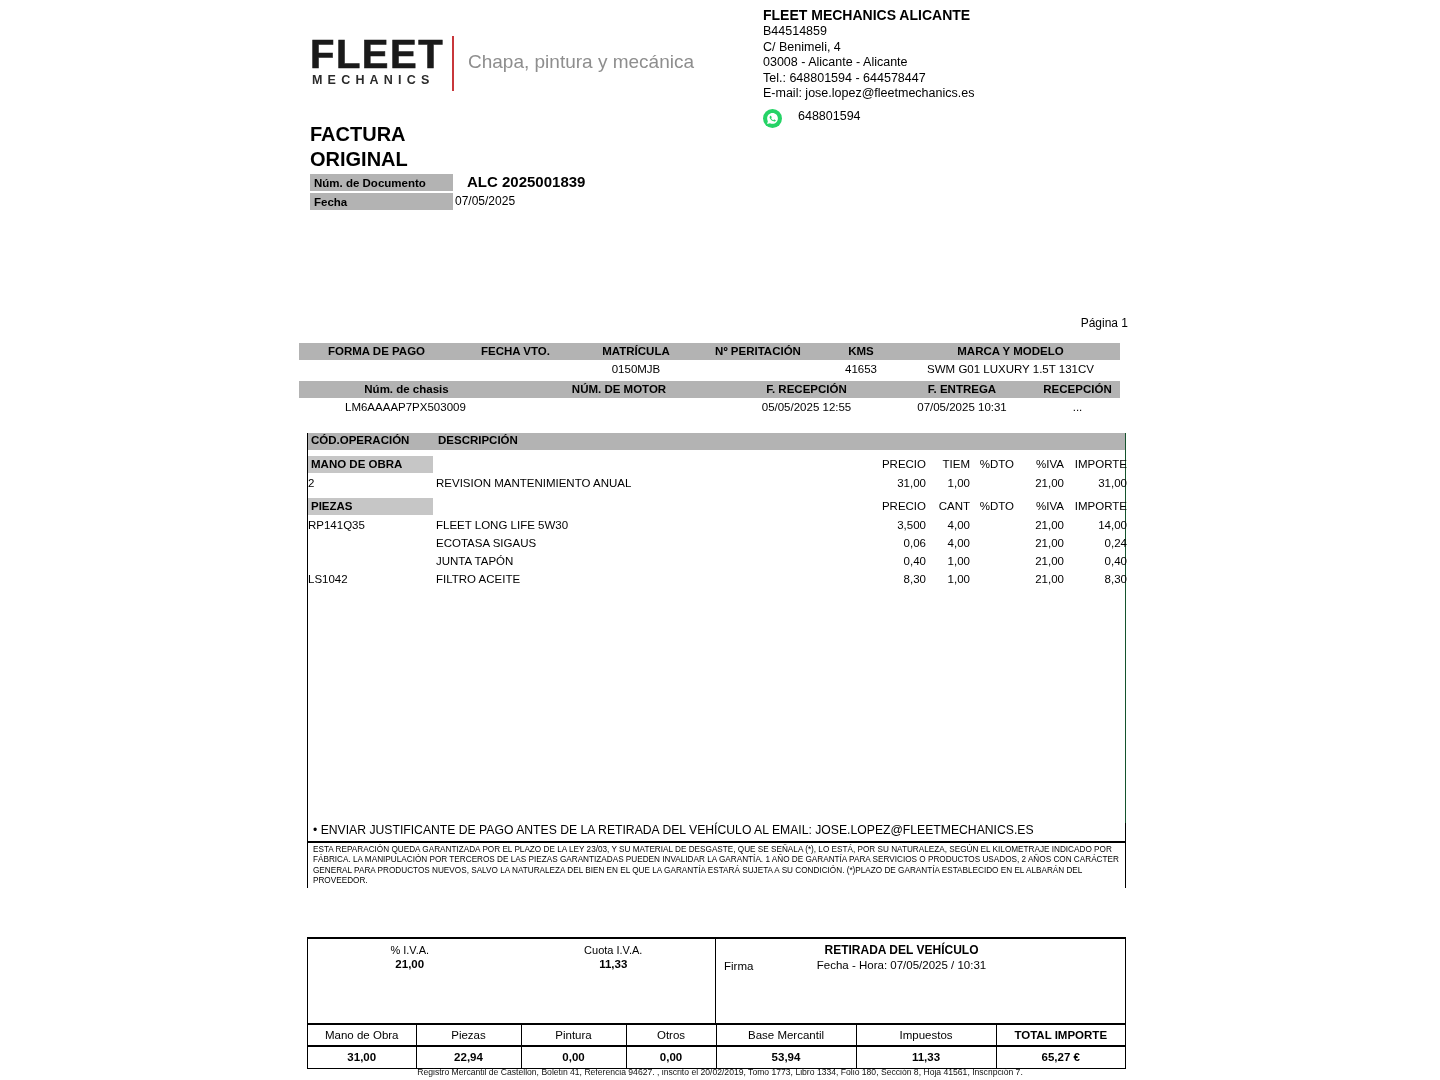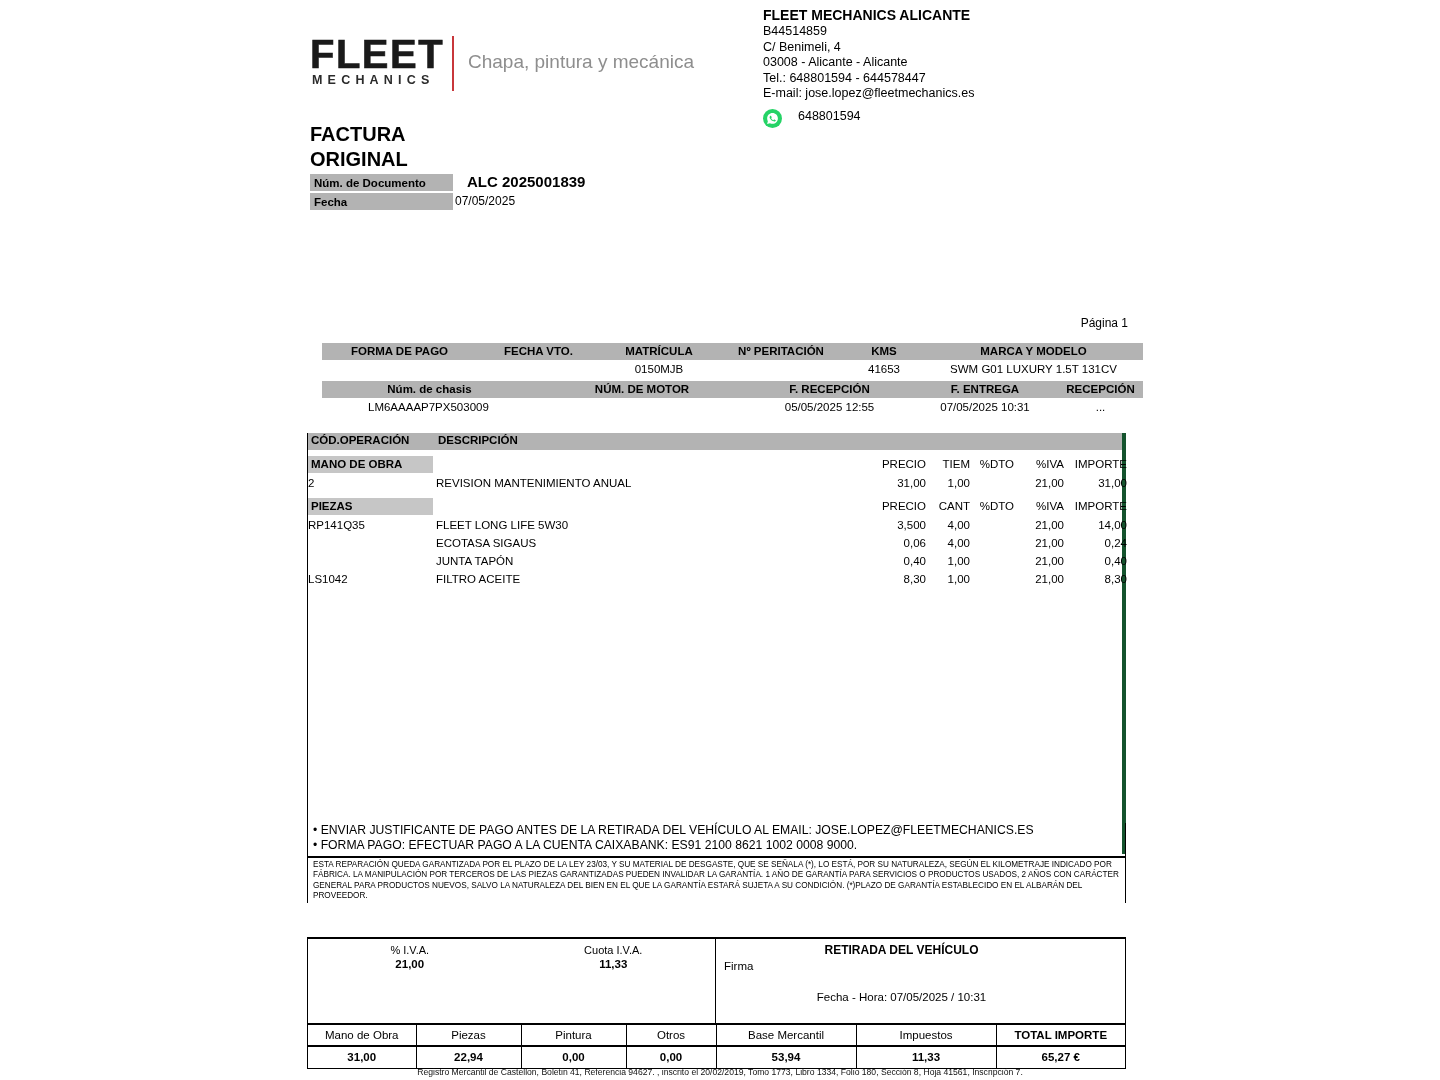--- a/index.html
+++ b/index.html
@@ -147,21 +147,21 @@
   
   #pagina {
     position: absolute;
     right: 312px; top: 316px;
     font-size: 12px;
   }
 
   
   #veh-tables {
     position: absolute;
-    left: 322px; top: 343px;
+    left: 299px; top: 343px;
     width: 821px;
   }
   table.veh {
     width: 821px;
     border-collapse: collapse;
     table-layout: fixed;
   }
   table.veh th {
     background: #b3b3b3;
     font-size: 11.5px;
@@ -181,21 +181,21 @@
   table.veh td.left { text-align: left; padding-left: 46px; }
   #veh2 { margin-top: 2px; }
 
   
   #items-panel {
     position: absolute;
     left: 307px; top: 433px;
     width: 819px;
     height: 421px;
     border-left: 1px solid #000;
-    border-right: 4px solid #14532d;
+    border-right: 1px solid #14532d;
     box-sizing: border-box;
   }
   #items-head {
     height: 17px;
     background: #b3b3b3;
     position: relative;
   }
   #items-head .h1 {
     position: absolute; left: 3px; top: 1px;
     font-size: 11.5px; font-weight: bold;
@@ -319,21 +319,20 @@
   #firma-label {
     position: absolute;
     left: 8px; top: 21px;
     font-size: 11.5px;
   }
   #retirada-fecha {
     text-align: center;
     font-size: 11.5px;
     line-height: 15px;
     padding-right: 38px;
-    margin-top: 32px;
   }
 
   table.totals {
     width: 100%;
     border-collapse: collapse;
     table-layout: fixed;
     border-top: 2px solid #000;
   }
   table.totals td {
     border-left: 1px solid #000;
@@ -556,21 +555,20 @@
         <td class="num"></td>
         <td class="num">21,00</td>
         <td class="num-imp">8,30</td>
       </tr>
     </tbody>
       </table>
   </div>
 
   <div id="notes-panel">
     <div class="note-line">• ENVIAR JUSTIFICANTE DE PAGO ANTES DE LA RETIRADA DEL VEHÍCULO AL EMAIL: JOSE.LOPEZ@FLEETMECHANICS.ES</div>
-    <div class="note-line">• FORMA PAGO: EFECTUAR PAGO A LA CUENTA CAIXABANK: ES91 2100 8621 1002 0008 9000.</div>
     <div id="legal-sep"></div>
     <div id="legal">ESTA REPARACIÓN QUEDA GARANTIZADA POR EL PLAZO DE LA LEY 23/03, Y SU MATERIAL DE DESGASTE, QUE SE SEÑALA (*), LO ESTÁ, POR SU NATURALEZA, SEGÚN EL KILOMETRAJE INDICADO POR FÁBRICA. LA MANIPULACIÓN POR TERCEROS DE LAS PIEZAS GARANTIZADAS PUEDEN INVALIDAR LA GARANTÍA. 1 AÑO DE GARANTÍA PARA SERVICIOS O PRODUCTOS USADOS, 2 AÑOS CON CARÁCTER GENERAL PARA PRODUCTOS NUEVOS, SALVO LA NATURALEZA DEL BIEN EN EL QUE LA GARANTÍA ESTARÁ SUJETA A SU CONDICIÓN. (*)PLAZO DE GARANTÍA ESTABLECIDO EN EL ALBARÁN DEL PROVEEDOR.</div>
   </div>
 
   <div id="totals-panel">
 
     <div id="iva-row">
       <div id="iva-left">
         <div class="iva-cell">
           <div class="iva-cap">% I.V.A.</div>

